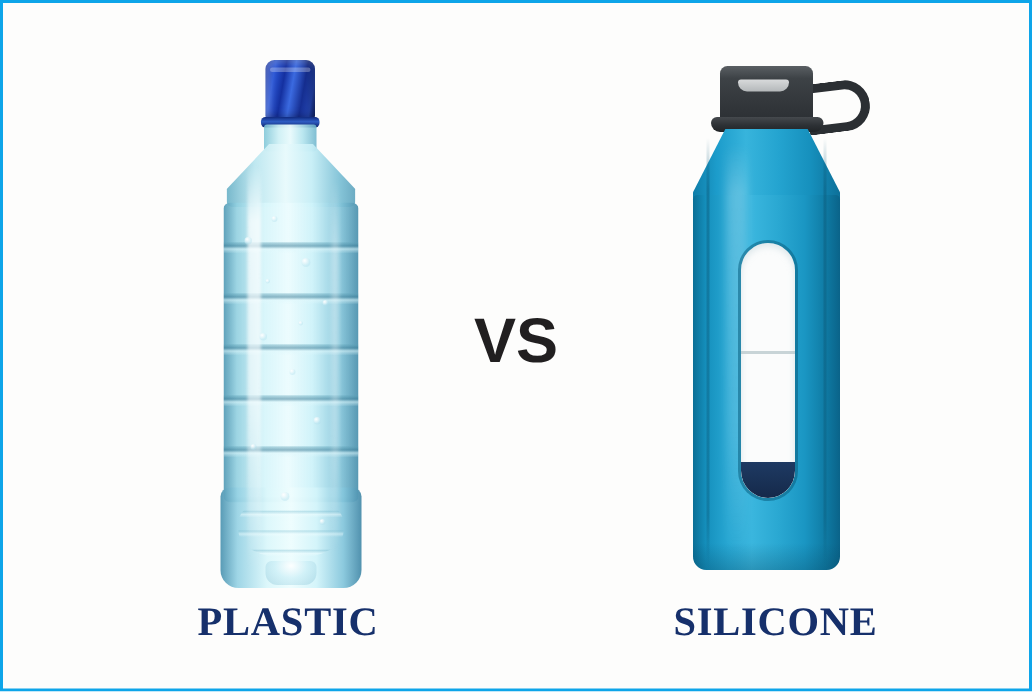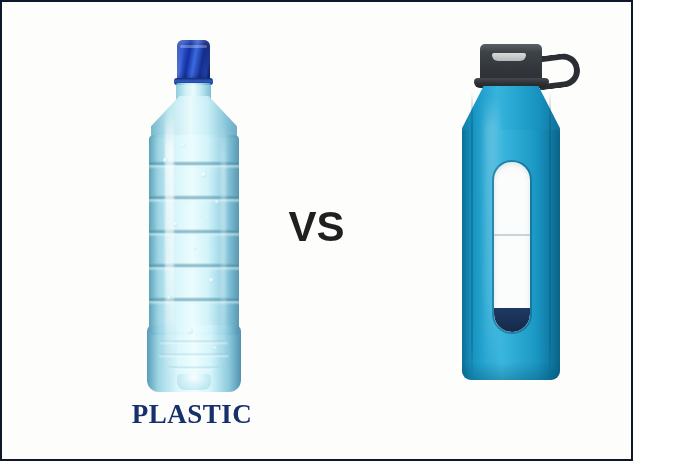--- a/index.html
+++ b/index.html
@@ -7,25 +7,25 @@
     margin: 0;
     padding: 0;
     background: #ffffff;
   }
   body {
     font-family: "Liberation Sans", sans-serif;
   }
 
   #comparison-canvas {
     position: relative;
-    width: 633px;
+    width: 688px;
     height: 461px;
     background: #fdfdfc;
     box-sizing: border-box;
-    border: 2px solid #0f172a;
+    border: 2px solid #0ea5e9;
     overflow: hidden;
   }
 
   
   #vs-label {
     position: absolute;
     left: 0;
     right: 0;
     top: 204px;
     text-align: center;
@@ -431,14 +431,15 @@
     <div id="silicone-gloss"></div>
     <div id="silicone-window">
       <div id="silicone-window-band"></div>
       <div id="silicone-window-bottom"></div>
     </div>
     <div id="silicone-bottom-rim"></div>
   </div>
 
   <div class="caption" id="caption-plastic">PLASTIC</div>
 
+  <div class="caption" id="caption-silicone">SILICONE</div>
 
 </div>
 
 </body></html>

